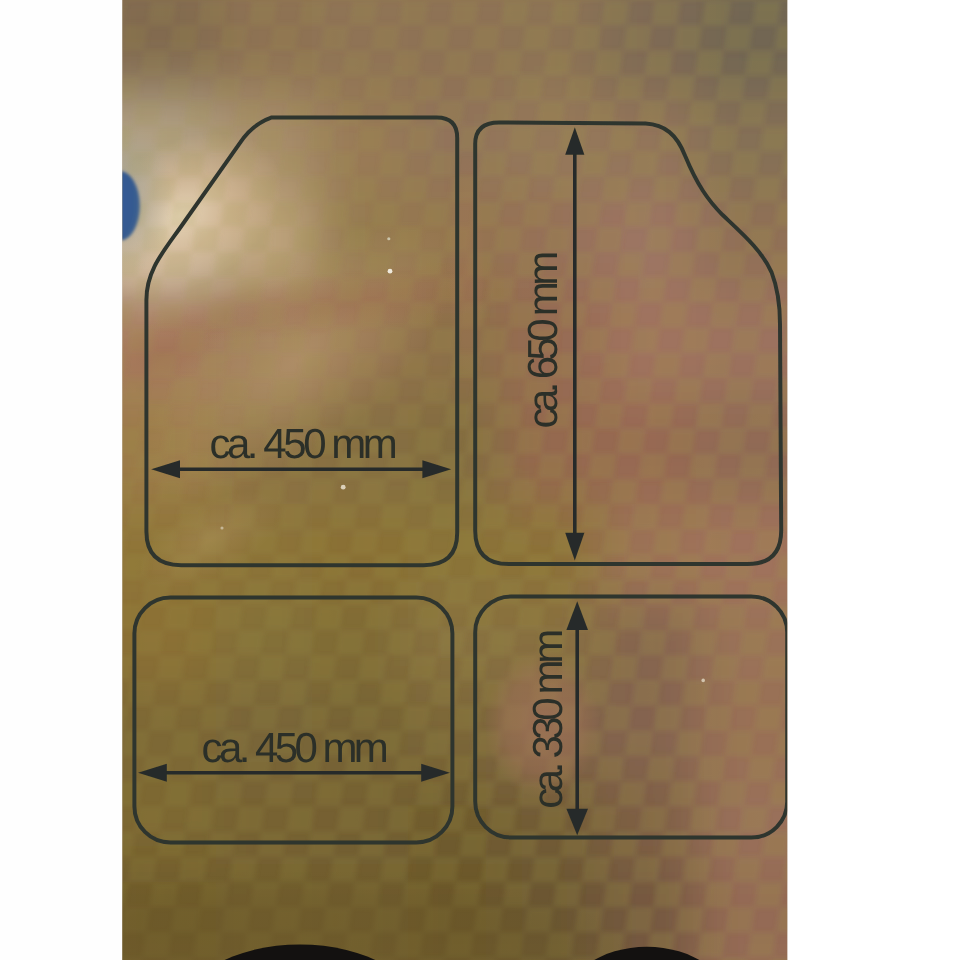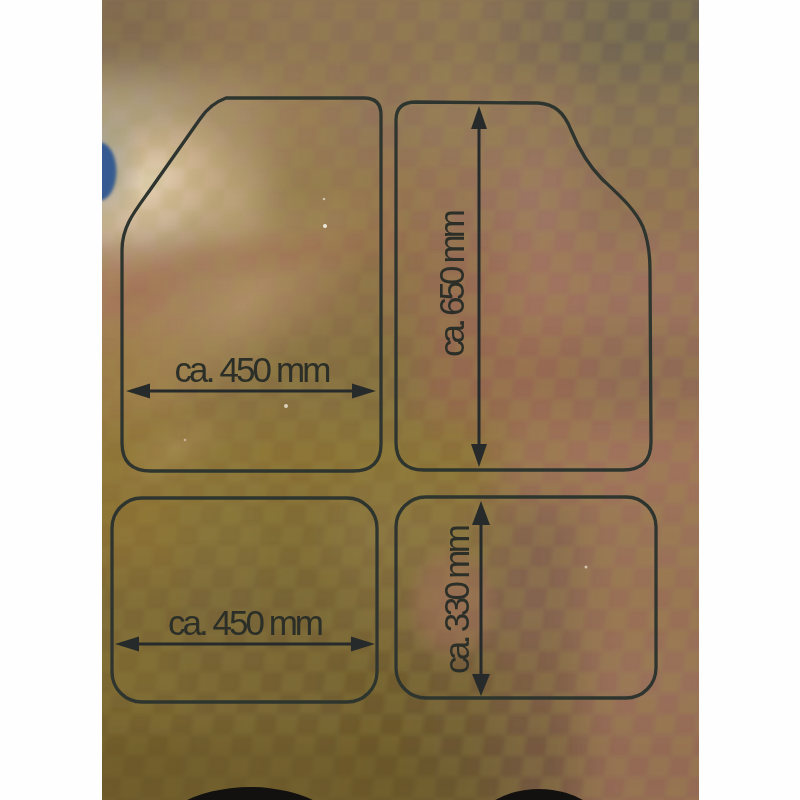--- a/index.html
+++ b/index.html
@@ -1,16 +1,16 @@
 <!DOCTYPE html>
 <html><head>
 <meta charset="utf-8">
 <style>
 html,body{margin:0;padding:0;background:#ffffff;}
-.page{position:relative;width:800px;height:800px;background:#fefefe;overflow:hidden;
+.page{position:relative;width:656px;height:800px;background:#fefefe;overflow:hidden;
       font-family:"Liberation Sans", sans-serif;}
 </style>
 </head>
 <body>
 <div class="page">
 <svg width="800" height="800" viewBox="0 0 800 800">
   <defs>
     <radialGradient id="gBlob" cx="0.3" cy="0.45" r="0.85">
       <stop offset="0" stop-color="#35599a"></stop>
       <stop offset="0.65" stop-color="#355a90"></stop>

